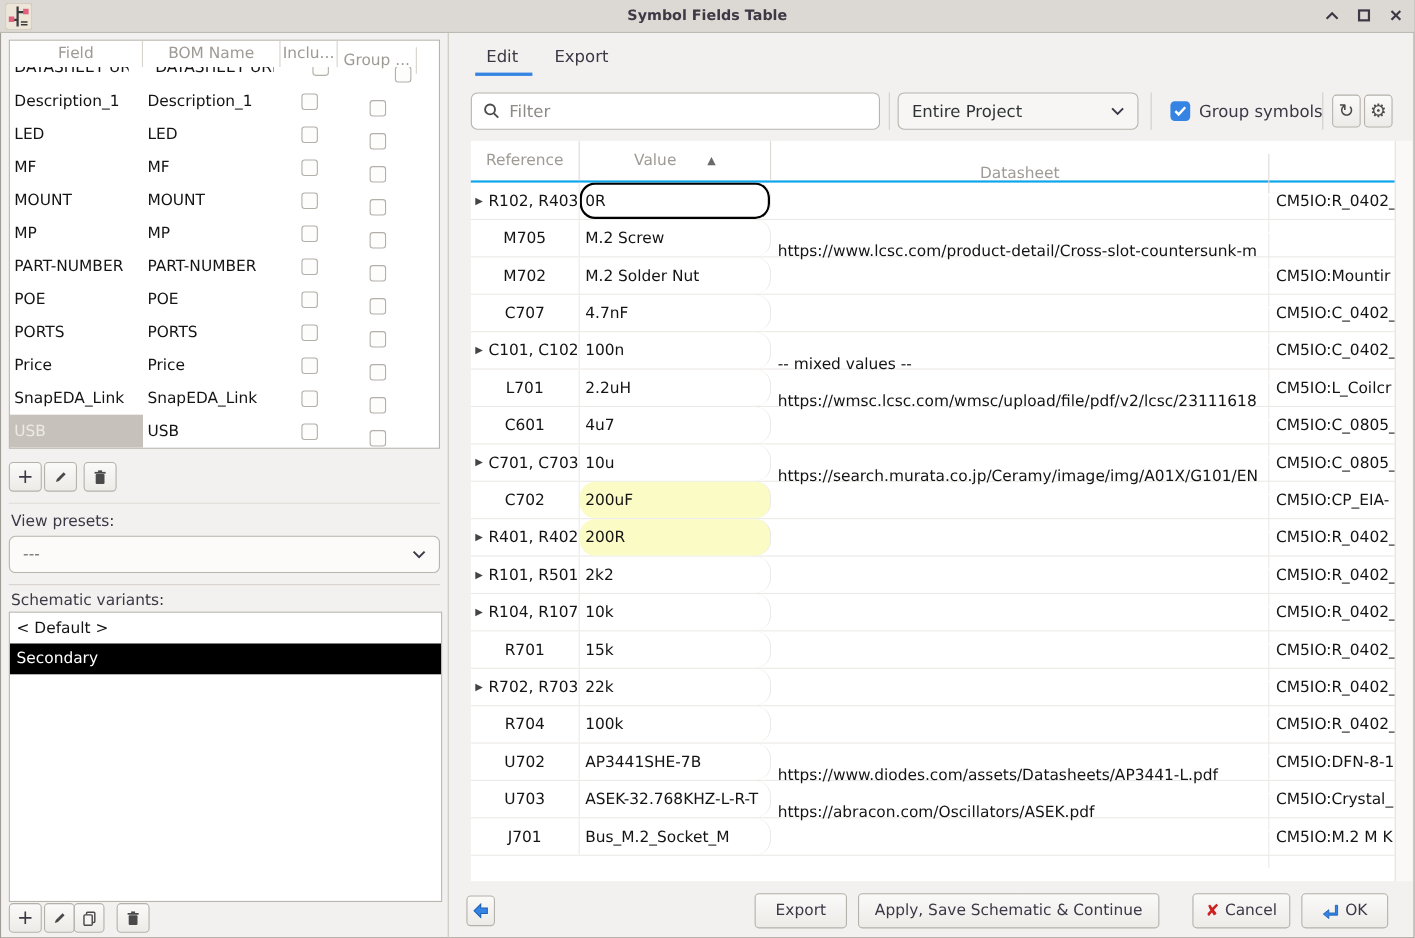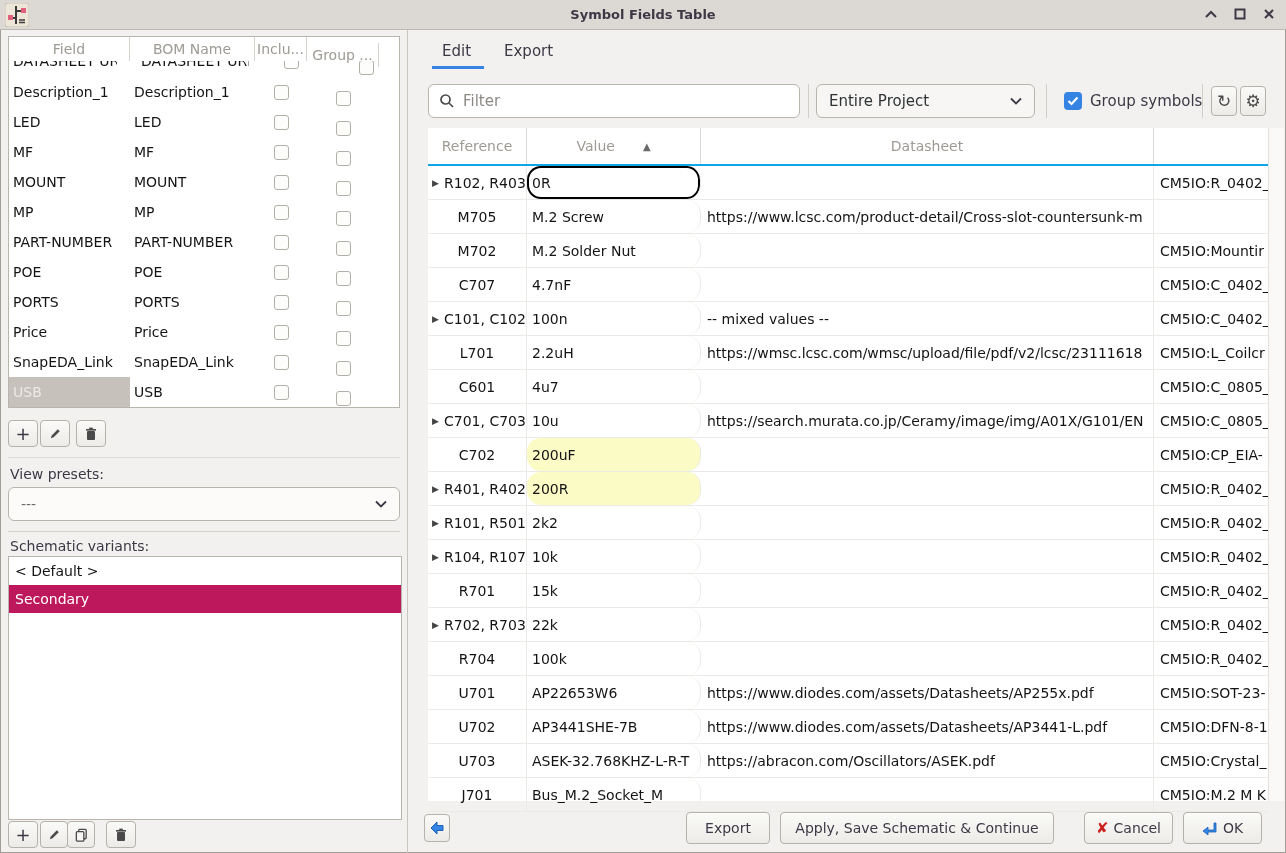--- a/index.html
+++ b/index.html
@@ -31,36 +31,36 @@
   .f-row{display:flex;height:30px;align-items:center;font-size:14px;color:#141414;}
   .f-row .fc1,.f-row .fc2{justify-content:flex-start;padding-left:4px;display:flex;overflow:hidden;white-space:nowrap;}
   .f-row .fc3,.f-row .fc4{display:flex;justify-content:center;}
   .f-row .fc1.sel{background:#c6c1ba;color:#eceae7;height:100%;align-items:center;}
   
   .hr{position:absolute;left:8px;width:392px;height:1px;background:#e0ddd8;}
   .label{position:absolute;font-size:14px;color:#3d3846;}
   .select{position:absolute;background:#fcfbfa;border:1px solid #b8b4ae;border-radius:6px;display:flex;align-items:center;padding:0 12px;font-size:14px;}
   .variants-box{position:absolute;left:8px;top:556px;width:394px;height:264px;background:#fff;border:1px solid #b8b4ae;overflow:hidden;}
   .variant{height:28px;display:flex;align-items:center;padding-left:6px;font-size:14px;color:#141414;}
-  .variant.sel{background:#be185d;color:#ffffff;}
+  .variant.sel{background:#000000;color:#ffffff;}
   .panel-sep{position:absolute;left:407px;top:30px;bottom:0;width:1px;background:#c9c5bf;}
   
   .tab{position:absolute;top:42px;font-size:15px;color:#3d3846;cursor:pointer;}
   .tab-underline{position:absolute;left:432px;top:66px;width:52px;height:3px;background:#3584e4;}
   .filter-box{position:absolute;left:428px;top:84px;width:372px;height:34px;background:#fff;border:1px solid #b8b4ae;border-radius:6px;display:flex;align-items:center;padding:0 10px;gap:8px;}
   .filter-box .ph{color:#8d8a86;font-size:15px;}
   .scope{left:816px;top:84px;width:219px;height:34px;background:#f7f6f4;color:#2e3436;font-size:15px;}
   .scope .chev,{margin-left:auto;}
   .chk{position:absolute;left:1064px;top:92px;width:18px;height:18px;background:#3584e4;border-radius:4px;display:flex;align-items:center;justify-content:center;}
   .icon-btn{position:absolute;top:86px;width:26px;height:30px;font-size:17px;color:#4a4a4a;}
   
   .grid{position:absolute;left:428px;top:128px;width:840px;height:673px;background:#fff;}
   .g-head{display:flex;height:38px;color:#9e9a94;font-size:14px;border-bottom:2px solid #0ea5e9;text-align:right;}
   .g-head > div{display:flex;align-items:center;justify-content:center;border-right:1px solid #dddad5;height:100%;}
-  .gc-ref{width:99px;} .gc-val{width:174px;} .gc-ds{width:453px;} .gc-fp{width:114px;border-right:none!important;}
+  .gc-ref{width:99px;} .gc-val{width:174px;} .gc-ds{width:453px;margin-top:12px;} .gc-fp{width:114px;border-right:none!important;}
   .g-row{display:flex;height:34px;border-bottom:1px solid #eceae6;font-size:14px;color:#141414;}
   .g-row > div{display:flex;align-items:center;border-right:1px solid #eceae6;height:100%;overflow:hidden;white-space:nowrap;}
   .g-ref{justify-content:center;position:relative;}
   .g-ref.grouped{justify-content:flex-start;padding-left:16px;}
   .g-ref .arr{position:absolute;left:4px;font-size:9px;color:#444;}
   .g-val{padding-left:5px;border-radius:14px;} .g-ds{padding-left:6px;} .g-fp{padding-left:6px;border-right:none!important;}
   .g-val.selcell{box-shadow:inset 0 0 0 2px #000;}
   .g-val.hl{background:#fbfbc6;}
   .vscroll{position:absolute;left:1268px;top:128px;width:16px;height:673px;background:#faf9f8;border-left:1px solid #e5e2de;}
   .sort-arr{font-size:10px;color:#6a6a6a;margin-left:28px;}
@@ -462,28 +462,20 @@
       <div class="g-row">
         <div class="g-ref gc-ref">
           <span>R704</span>
         </div>
         <div class="g-val gc-val">100k</div>
         <div class="g-ds gc-ds"></div>
         <div class="g-fp gc-fp">CM5IO:R_0402_</div>
       </div>
       <div class="g-row">
         <div class="g-ref gc-ref">
-          <span>U701</span>
-        </div>
-        <div class="g-val gc-val">AP22653W6</div>
-        <div class="g-ds gc-ds">https://www.diodes.com/assets/Datasheets/AP255x.pdf</div>
-        <div class="g-fp gc-fp">CM5IO:SOT-23-</div>
-      </div>
-      <div class="g-row">
-        <div class="g-ref gc-ref">
           <span>U702</span>
         </div>
         <div class="g-val gc-val">AP3441SHE-7B</div>
         <div class="g-ds gc-ds">https://www.diodes.com/assets/Datasheets/AP3441-L.pdf</div>
         <div class="g-fp gc-fp">CM5IO:DFN-8-1</div>
       </div>
       <div class="g-row">
         <div class="g-ref gc-ref">
           <span>U703</span>
         </div>

